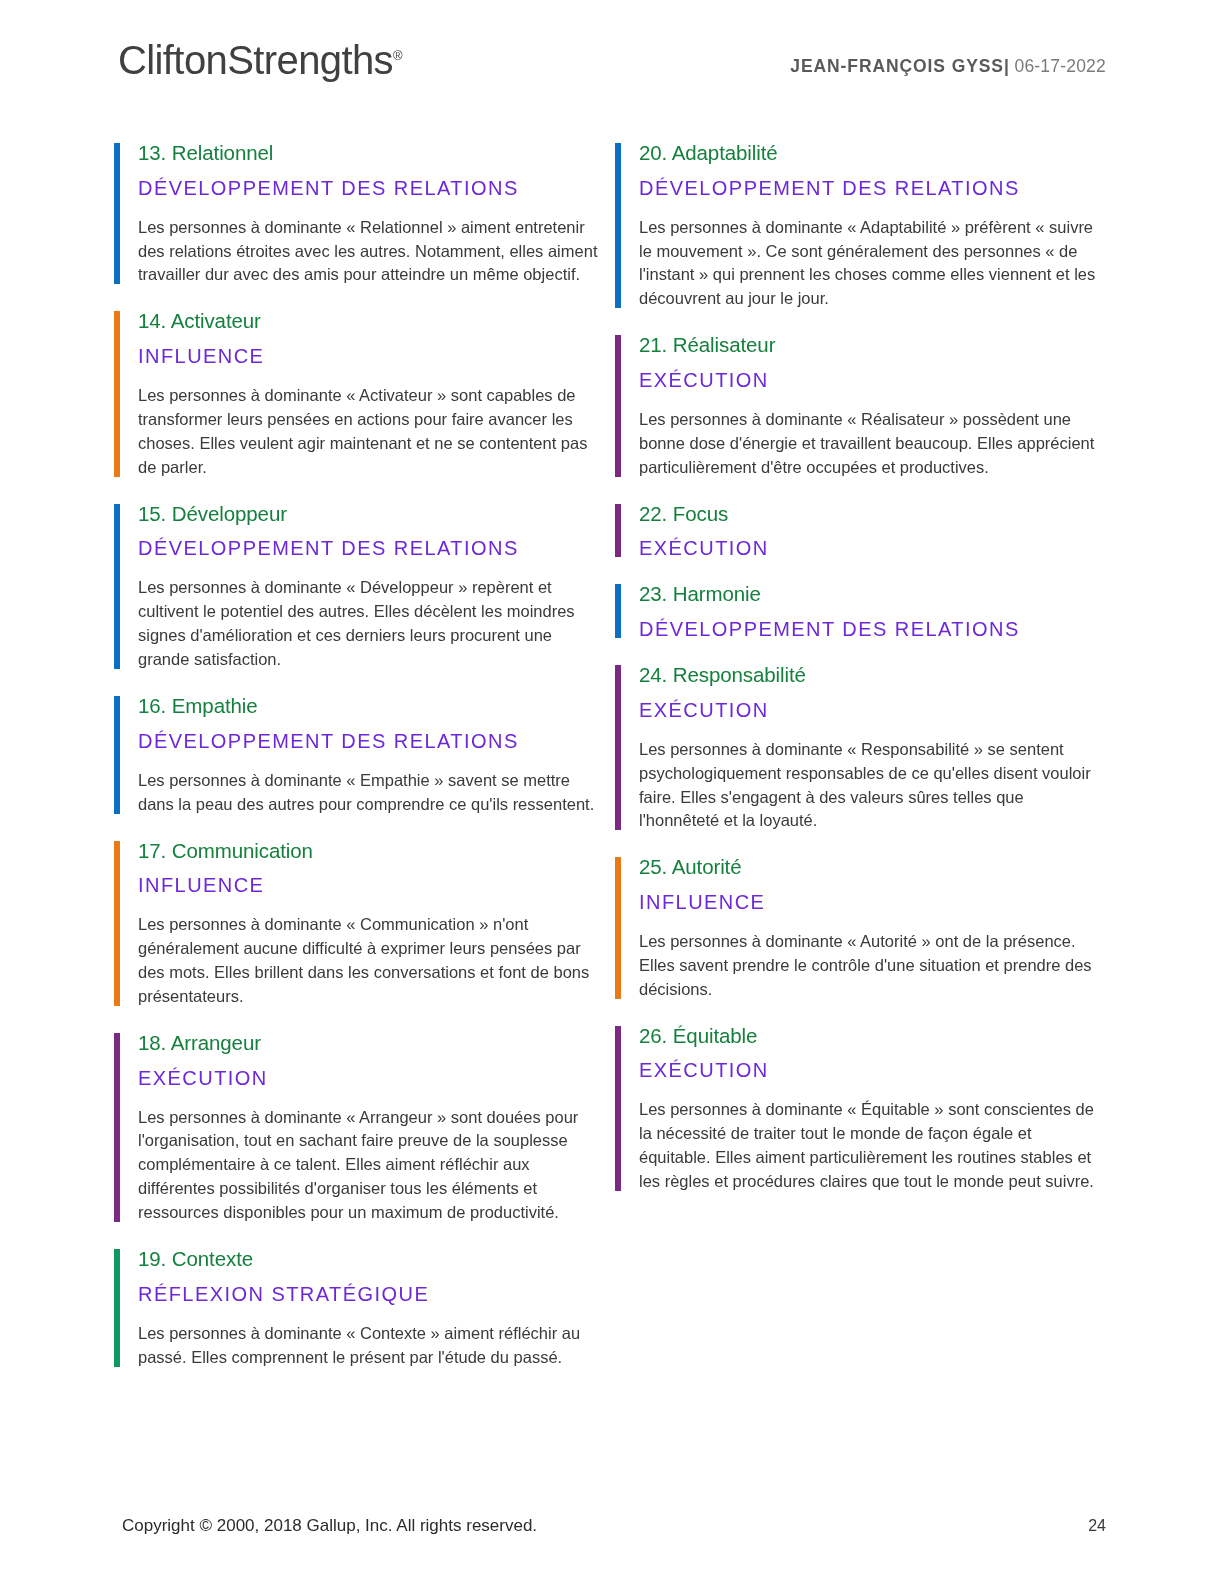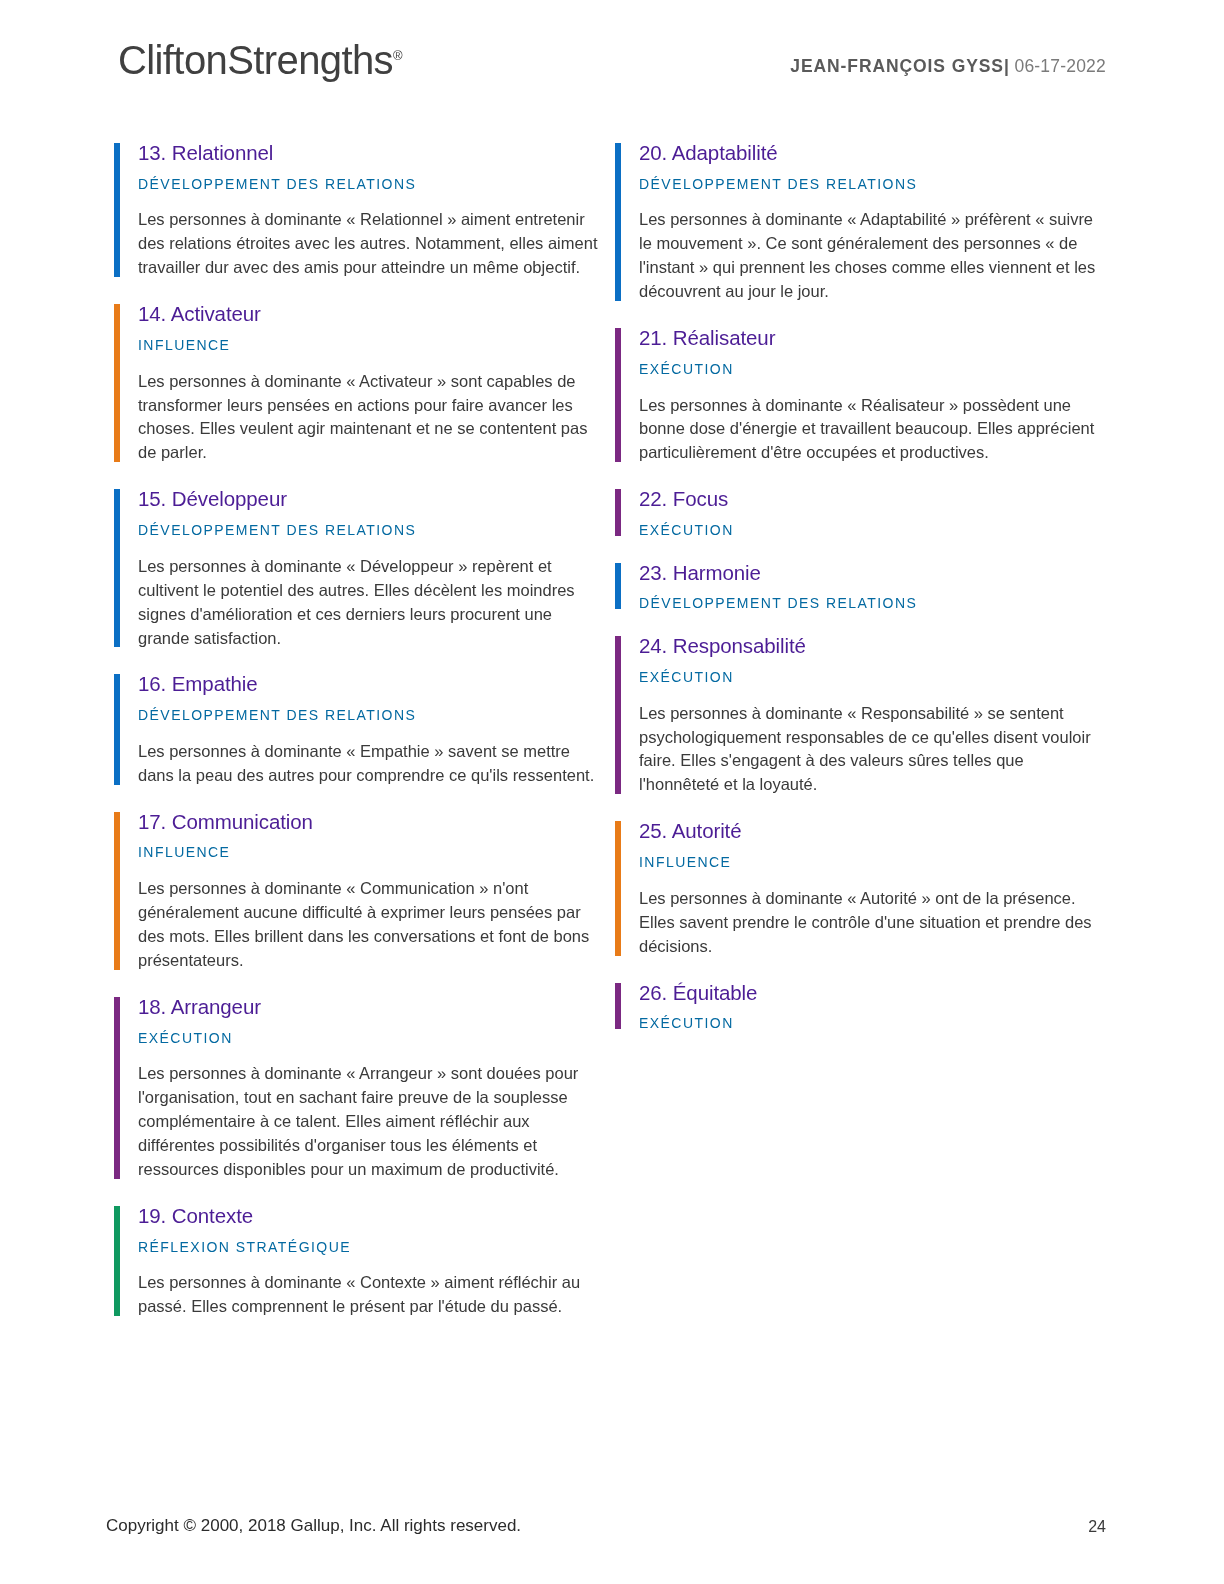--- a/index.html
+++ b/index.html
@@ -87,49 +87,49 @@
     position: absolute;
     left: 0;
     top: 3px;
     bottom: 3px;
     width: 6px;
     border-radius: 0;
   }
   .theme-title {
     font-size: 20.5px;
     font-weight: 400;
-    color: #4c1d95;
+    color: #15803d;
     letter-spacing: -0.1px;
     line-height: 1.3;
     margin-bottom: 9px;
   }
   .theme-domain {
-    font-size: 14px;
+    font-size: 20px;
     letter-spacing: 1.45px;
-    color: #0369a1;
+    color: #6d28d9;
     text-transform: uppercase;
     line-height: 1.2;
     margin-bottom: 6px;
   }
   .theme-desc {
     font-size: 16.5px;
     line-height: 1.45;
     color: #3a3a3a;
     max-width: 460px;
     margin-top: 16px;
   }
 
   
   .page-footer {
     position: absolute;
-    left: 106px;
+    left: 122px;
     right: 118px;
     bottom: 48px;
     display: flex;
-    align-items: flex-end;
+    align-items: center;
     justify-content: space-between;
     font-size: 17px;
     color: #2b2b2b;
   }
   .page-number { font-size: 16px; color: #3a3a3a; }
 </style>
 </head>
 <body>
 
 <div class="page-header">
@@ -219,20 +219,21 @@
       <div class="theme-card">
         <div class="accent-bar" style="background: rgb(232, 123, 24);"></div>
         <div class="theme-title">25. Autorité</div>
         <div class="theme-domain">INFLUENCE</div>
         <div class="theme-desc">Les personnes à dominante « Autorité » ont de la présence. Elles savent prendre le contrôle d'une situation et prendre des décisions.</div>
       </div>
       <div class="theme-card">
         <div class="accent-bar" style="background: rgb(123, 41, 130);"></div>
         <div class="theme-title">26. Équitable</div>
         <div class="theme-domain">EXÉCUTION</div>
+        <div class="theme-desc">Les personnes à dominante « Équitable » sont conscientes de la nécessité de traiter tout le monde de façon égale et équitable. Elles aiment particulièrement les routines stables et les règles et procédures claires que tout le monde peut suivre.</div>
       </div>
     </div>
 </div>
 
 <div class="page-footer">
   <div>Copyright © 2000, 2018 Gallup, Inc. All rights reserved.</div>
   <div class="page-number">24</div>
 </div>
 
 </body></html>

